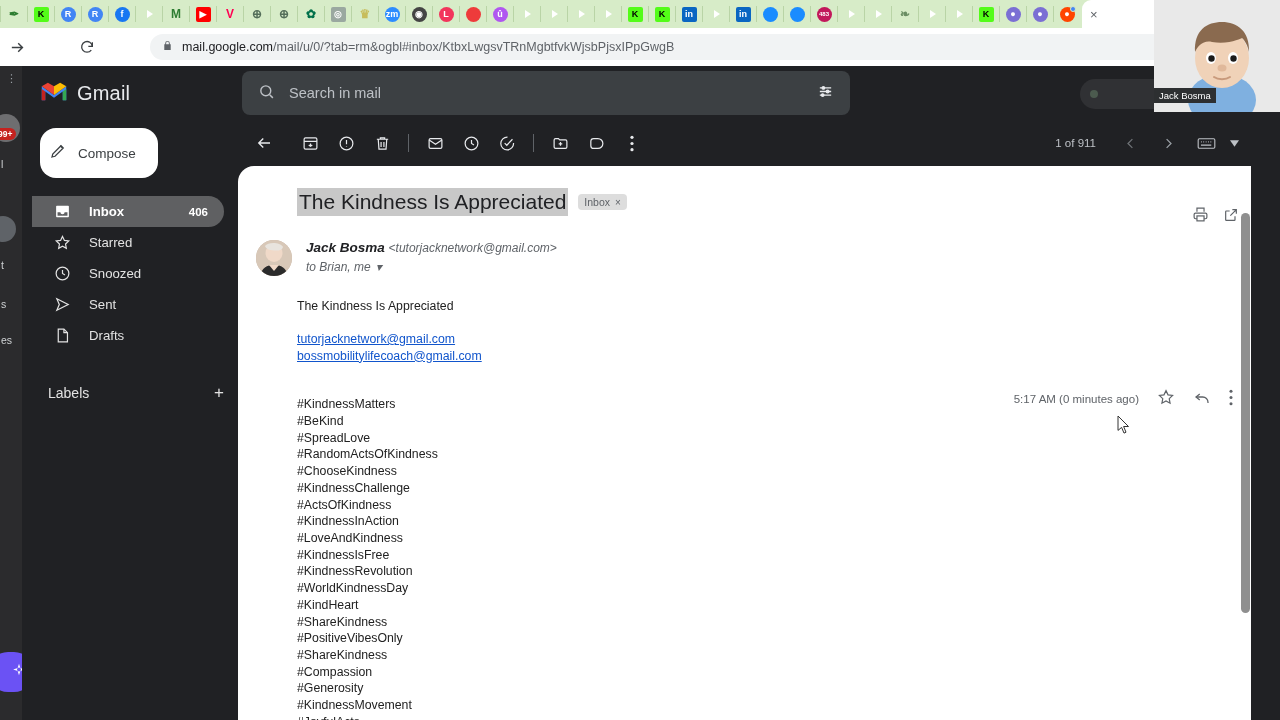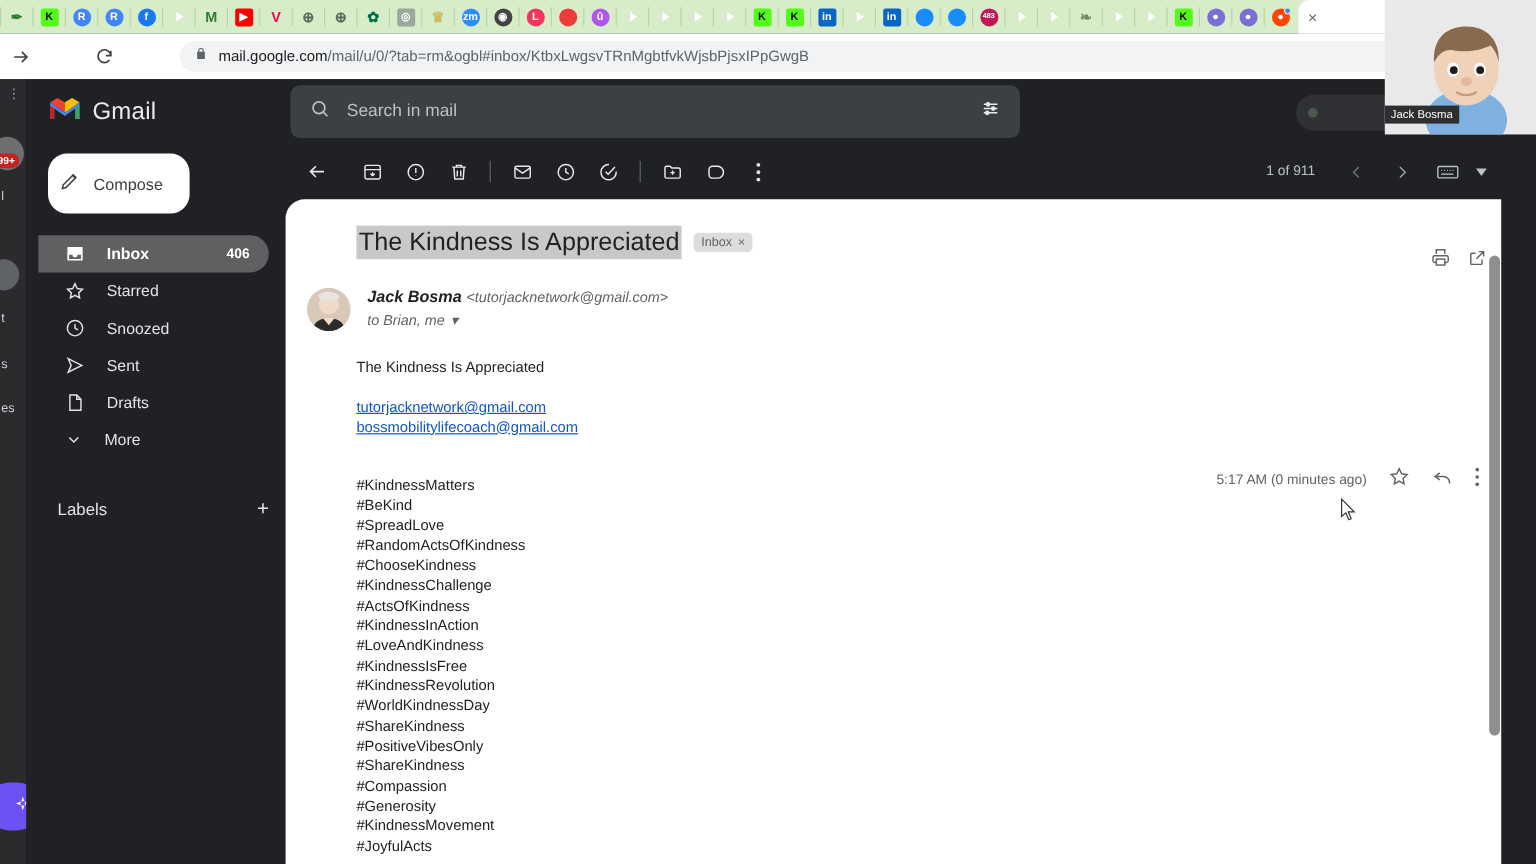--- a/index.html
+++ b/index.html
@@ -528,28 +528,20 @@
           </div>
           <div class="nav-item">
             <span style="display: flex;">
               <svg width="17" height="17" viewBox="0 0 24 24" fill="none" stroke="currentColor" stroke-width="1.7">
                 <path d="M6 3h8l5 5v13H6z"></path>
                 <path d="M14 3v5h5"></path>
               </svg>
             </span>
             <span>Drafts</span>
           </div>
-          <div class="nav-item">
-            <span style="display: flex;">
-              <svg width="15" height="15" viewBox="0 0 24 24" fill="none" stroke="currentColor" stroke-width="2">
-                <path d="M6 9l6 6 6-6"></path>
-              </svg>
-            </span>
-            <span>More</span>
-          </div>
         </div>
       <div class="labels-row">
         <span>Labels</span>
         <span class="labels-plus">+</span>
       </div>
     </div>
 
     <div class="pane">
 
       <div class="pane-toolbar">
@@ -724,20 +716,21 @@
               <div>#SpreadLove</div>
               <div>#RandomActsOfKindness</div>
               <div>#ChooseKindness</div>
               <div>#KindnessChallenge</div>
               <div>#ActsOfKindness</div>
               <div>#KindnessInAction</div>
               <div>#LoveAndKindness</div>
               <div>#KindnessIsFree</div>
               <div>#KindnessRevolution</div>
               <div>#WorldKindnessDay</div>
+              <div>#KindHeart</div>
               <div>#ShareKindness</div>
               <div>#PositiveVibesOnly</div>
               <div>#ShareKindness</div>
               <div>#Compassion</div>
               <div>#Generosity</div>
               <div>#KindnessMovement</div>
               <div>#JoyfulActs</div>
             </div>
         </div>
 

